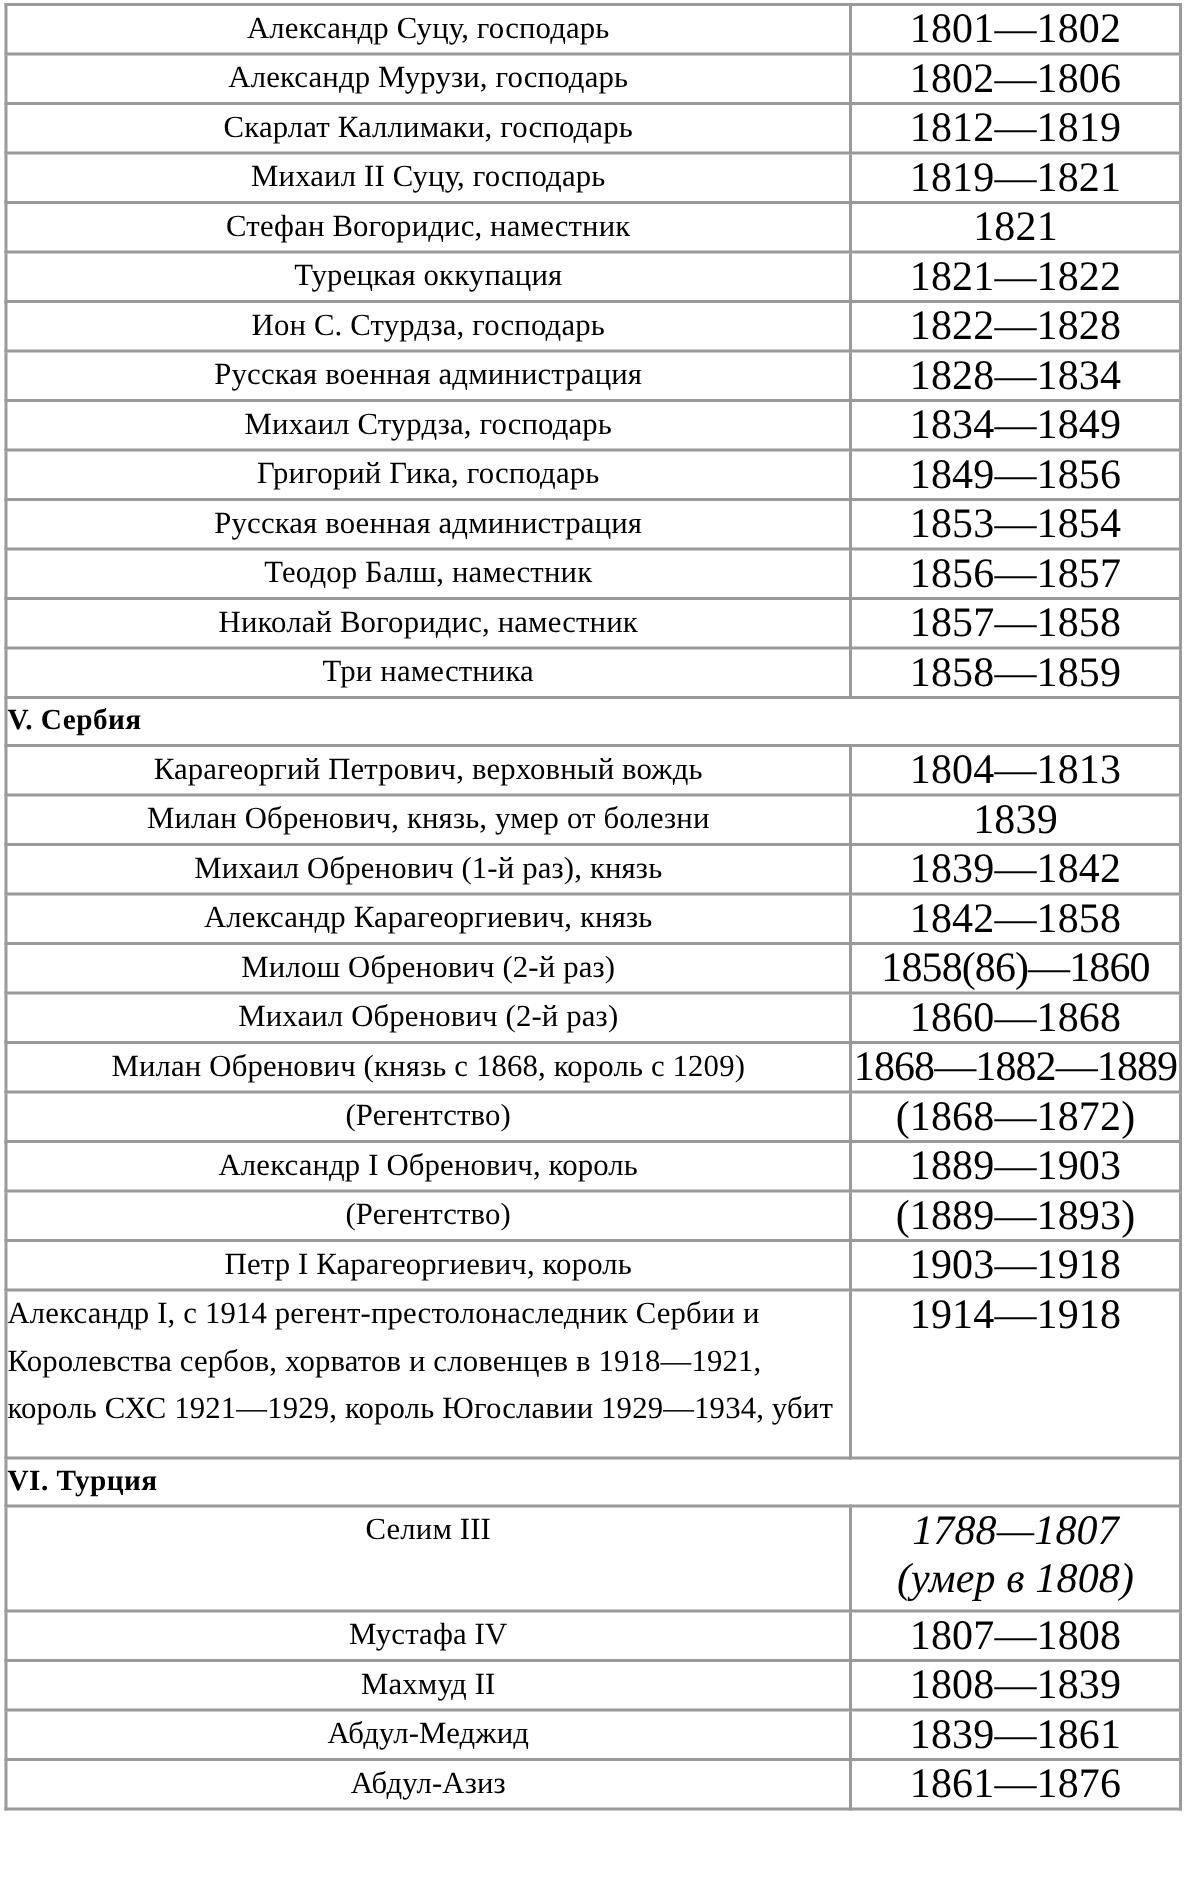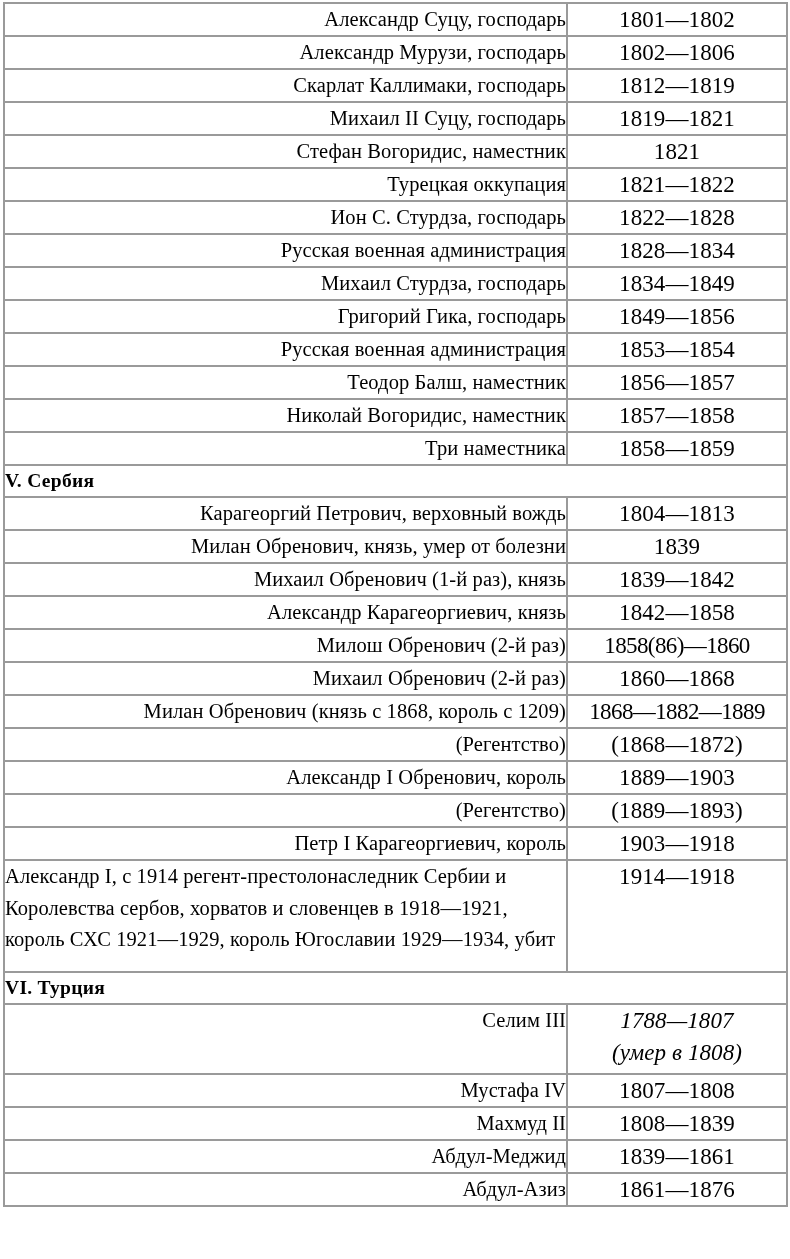--- a/index.html
+++ b/index.html
@@ -39,34 +39,34 @@
   }
 
   col.c-name { width: 563px; }
   col.c-years { width: 220px; }
 
   
   td.name-cell {
     font-size: 20.5px;
     line-height: 31px;
     padding: 1px 4px 2px 8px;
-    text-align: right;
+    text-align: center;
     white-space: nowrap;
     letter-spacing: 0.1px;
   }
   td.name-cell.wrap {
     white-space: normal;
     text-align: left;
     padding-bottom: 15px;
     line-height: 31.5px;
   }
 
   
   td.years-cell {
-    font-size: 23px;
+    font-size: 28px;
     line-height: 31px;
     padding: 1px 4px 2px 4px;
     text-align: center;
     white-space: nowrap;
     letter-spacing: 0.1px;
   }
   td.years-cell.tight {
     letter-spacing: -0.6px;
     padding-left: 1px;
     padding-right: 1px;

